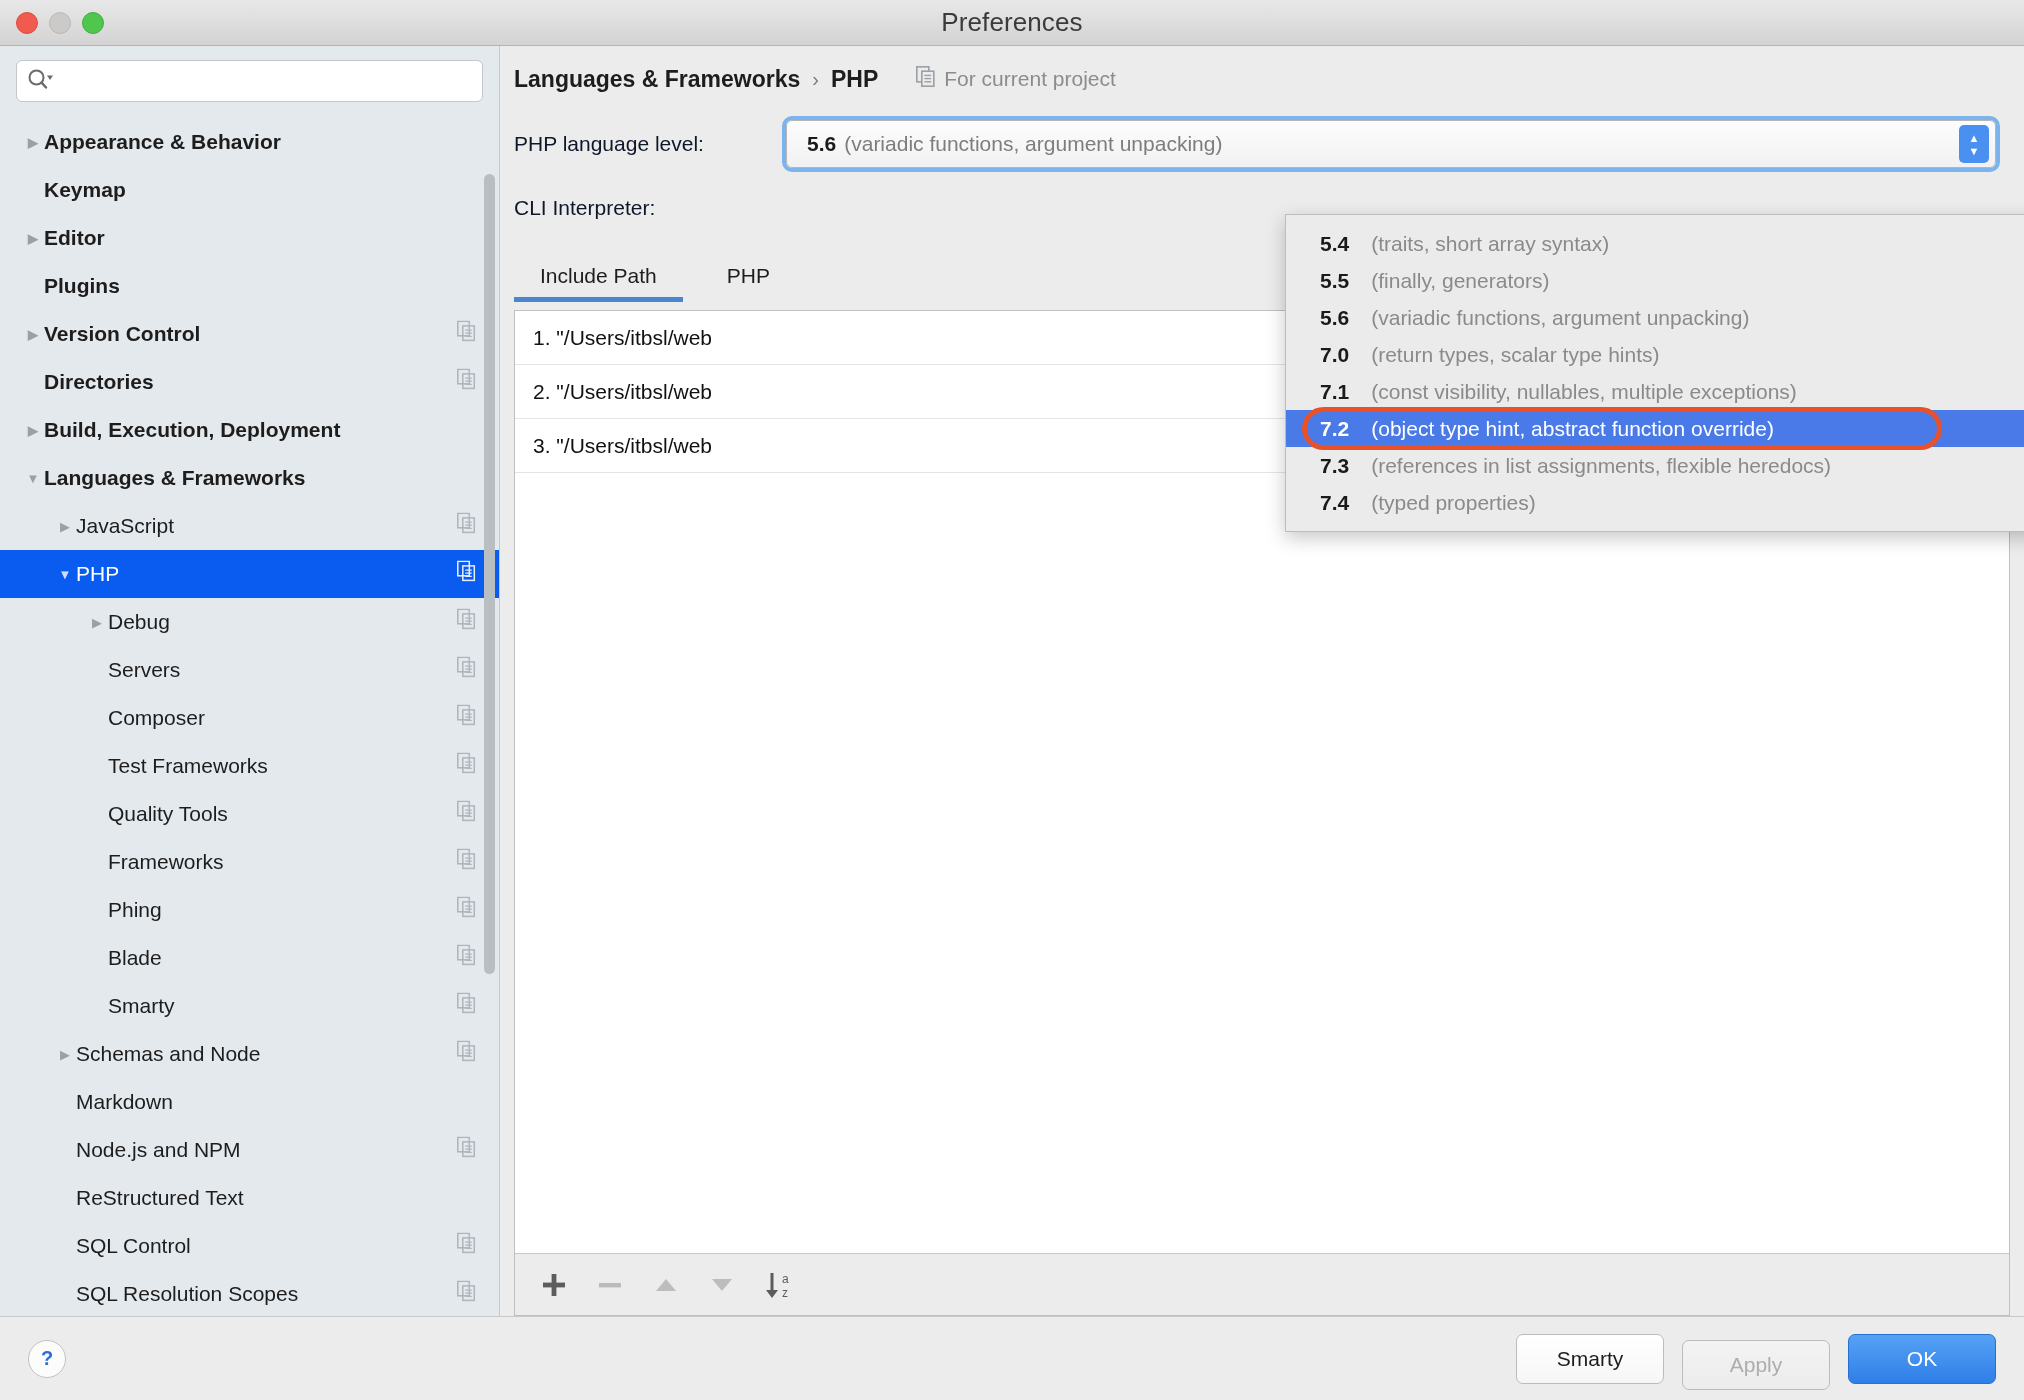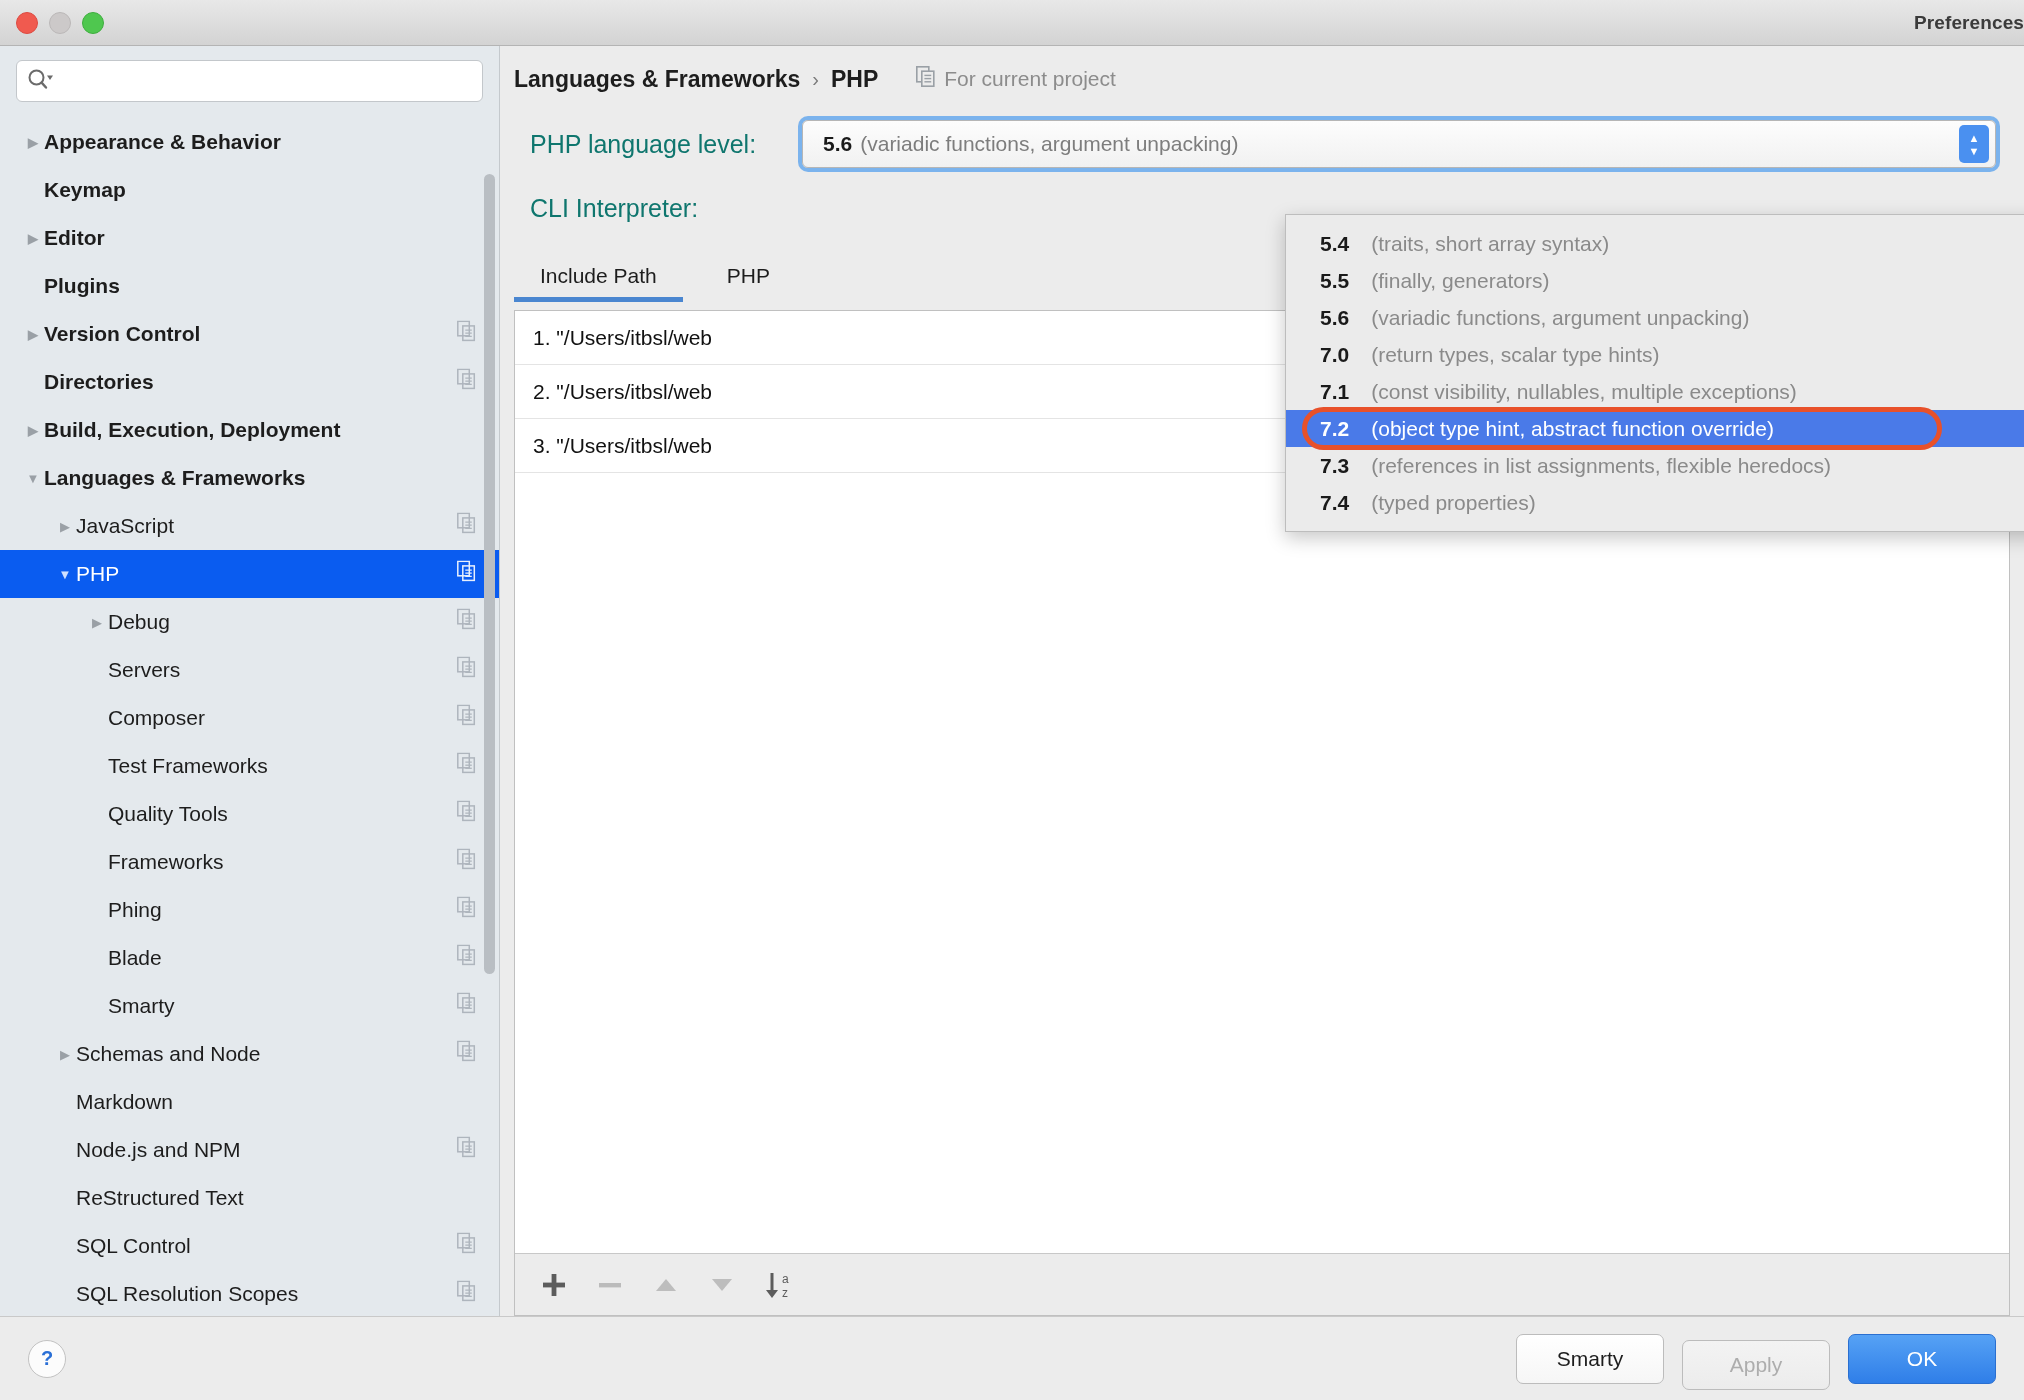--- a/index.html
+++ b/index.html
@@ -26,22 +26,22 @@
     background: linear-gradient(to bottom, #e8e8e8 0%, #d3d3d3 100%);
     border-bottom: 1px solid #b4b4b4;
     display: flex; align-items: center;
   }
   .traffic { display: flex; gap: 11px; margin-left: 16px; }
   .light { width: 22px; height: 22px; border-radius: 50%; }
   .light.red    { background: #f05a4f; border: 1px solid #dd4b42; }
   .light.yellow { background: #ccc9c9; border: 1px solid #bbb8b8; }
   .light.green  { background: #4fc74f; border: 1px solid #3fae3f; }
   .win-title {
-    position: absolute; left: 0; right: 0; text-align: right;
-    font-size: 19px; color: #3b3b3b; font-weight: 700;
+    position: absolute; left: 0; right: 0; text-align: center;
+    font-size: 26px; color: #3b3b3b; font-weight: 400;
     letter-spacing: .1px;
   }
 
   
   .body { flex: 1 1 auto; display: flex; min-height: 0; position: relative; }
 
   
   .sidebar {
     width: 500px; flex: 0 0 500px;
     background: #e4e9ed;
@@ -111,21 +111,21 @@
   .crumb-leaf { font-size: 23px; font-weight: bold; color: #1d1d1d; }
   .for-project {
     display: flex; align-items: center; gap: 8px;
     margin-left: 26px; font-size: 21px; color: #8c8c8c;
   }
 
   .row {
     display: flex; align-items: center;
     padding-left: 14px; height: 64px;
   }
-  .field-label { font-size: 25px; color: #0f766e; width: 272px; flex: 0 0 272px; margin-left: 16px; }
+  .field-label { font-size: 21px; color: #0f172a; width: 272px; flex: 0 0 272px; }
 
   .combo {
     position: relative; height: 48px; flex: 1 1 auto;
     margin-right: 28px;
     background: linear-gradient(to bottom,#fdfdfd,#f1f1f1);
     border: 1px solid #b6b6b6; border-radius: 6px;
     display: flex; align-items: center; padding: 0 20px;
     box-shadow: 0 0 0 4px rgba(86,160,238,.75);
     font-size: 21px;
   }

